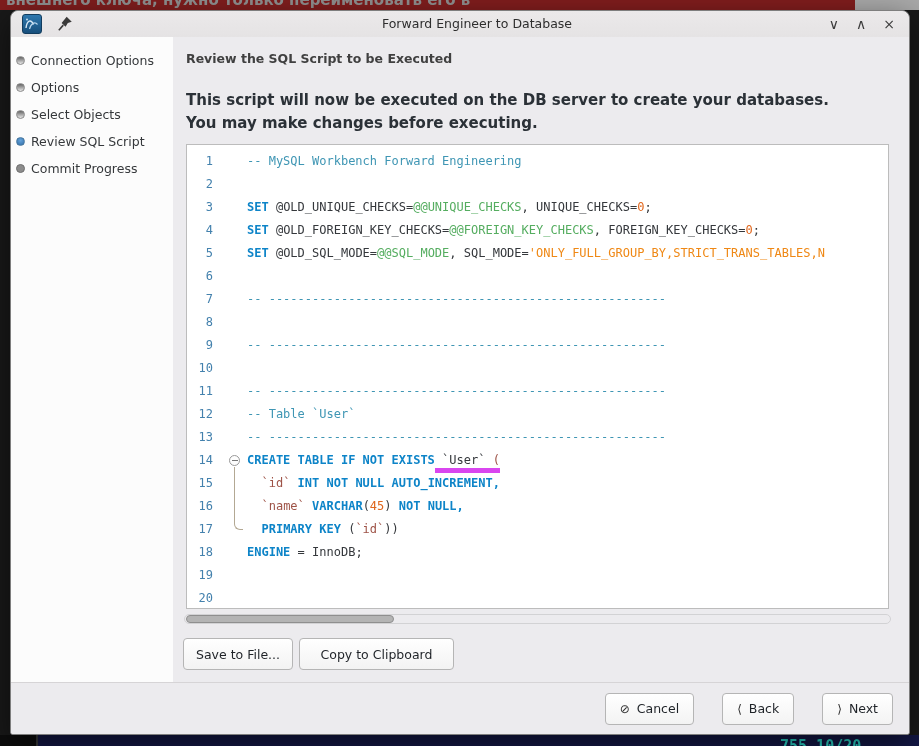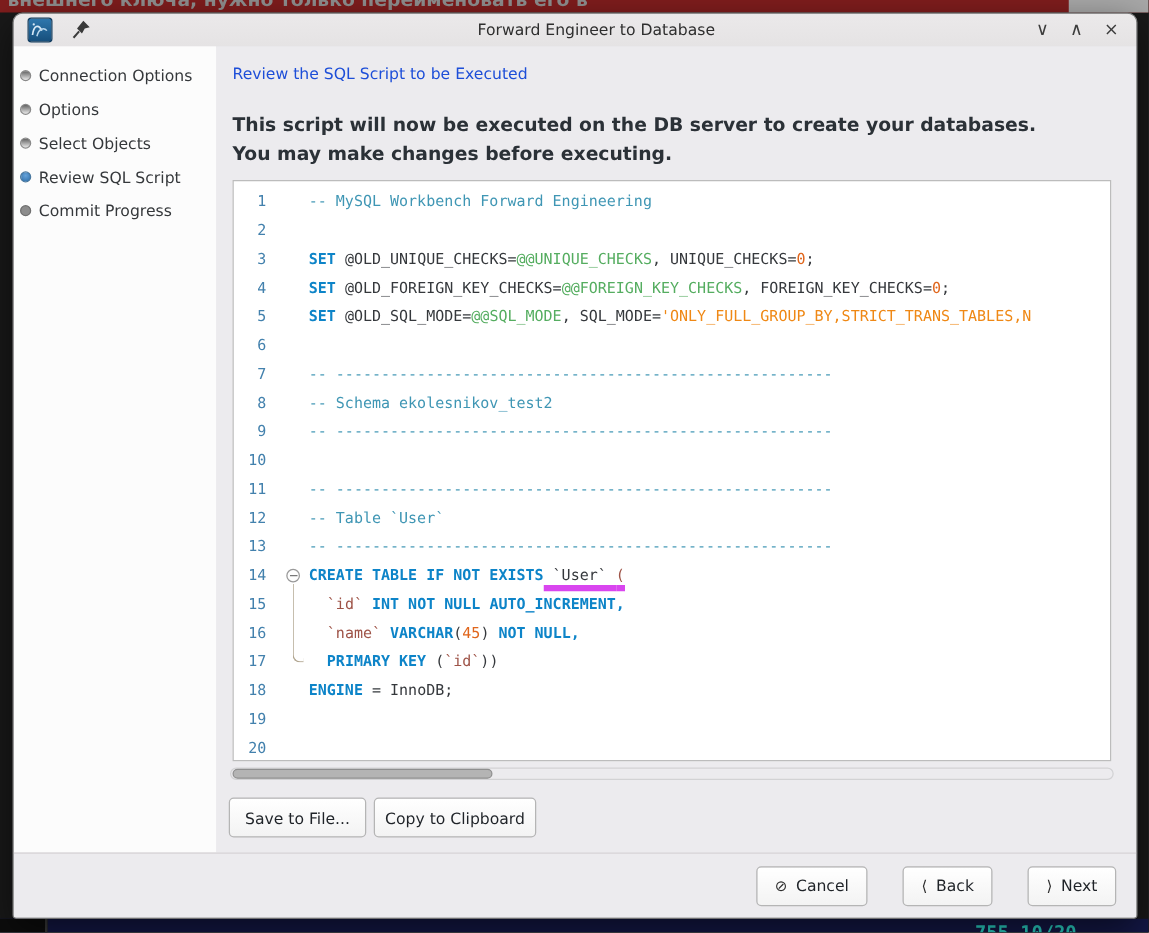--- a/index.html
+++ b/index.html
@@ -31,21 +31,21 @@
   
   .sidebar{position:absolute;left:0;top:26px;width:162px;bottom:52px;background:#fcfcfc;padding-top:10px;box-sizing:border-box;}
   .step{height:27px;display:flex;align-items:center;padding-left:5px;font-size:12.5px;color:#35383b;white-space:nowrap;}
   .bullet{width:9px;height:9px;border-radius:50%;margin-right:6px;flex:0 0 auto;box-sizing:border-box;}
   .step.done .bullet{background:linear-gradient(#636363,#e9e9e9);border:1px solid #8a8a8a;}
   .step.current .bullet{background:radial-gradient(circle at 50% 35%,#66a3da,#2f6ea8);border:1px solid #49789f;}
   .step.pending .bullet{background:#8c8c8c;border:1px solid #707070;}
 
   
   .main{position:absolute;left:162px;top:26px;right:0;bottom:52px;background:#ecebee;}
-  .heading{position:absolute;left:13px;top:14px;font-size:12.5px;font-weight:normal;color:#1d4ed8;text-align:right;}
+  .heading{position:absolute;left:13px;top:14px;font-size:12.5px;font-weight:bold;color:#404040;text-align:right;}
   .desc{position:absolute;left:13px;top:52px;font-size:15px;font-weight:bold;color:#2b3137;line-height:23px;}
 
   .editor{position:absolute;left:13px;top:107px;width:703px;height:465px;background:#ffffff;
           border:1px solid #bcbcbc;box-sizing:border-box;overflow:hidden;padding-top:5px;
           font-family:"DejaVu Sans Mono","Liberation Mono",monospace;font-size:12px;line-height:23px;}
   .codeline{position:relative;height:23px;white-space:pre;}
   .lnum{position:absolute;left:0;top:0;width:26px;text-align:right;color:#4381ad;}
   .lcode{position:absolute;left:60px;top:0;}
   .lcode .kw{color:#0d84c8;font-weight:bold;}
   .lcode .pl{color:#35383c;}
@@ -63,21 +63,21 @@
 
   .hscroll{position:absolute;left:11px;top:577px;width:707px;height:10px;background:#ecebee;
            border:1px solid #d2d2d4;border-radius:5px;box-sizing:border-box;}
   .thumb{position:absolute;left:1px;top:0px;width:208px;height:8px;background:#b4b4b4;
          border:1px solid #8f8f8f;border-radius:4px;box-sizing:border-box;}
 
   .btn{position:absolute;height:32px;background:linear-gradient(#ffffff,#f3f3f3);
        border:1px solid #b5b5b5;border-radius:4px;font-size:12.5px;color:#1f2328;
        font-family:"DejaVu Sans","Liberation Sans",sans-serif;cursor:default;}
   .btn-save{left:10px;top:601px;width:110px;}
-  .btn-copy{left:126px;top:601px;width:130px;}
+  .btn-copy{left:126px;top:601px;width:155px;}
 
   
   .footer{position:absolute;left:0;right:0;bottom:0;height:52px;background:#ecebee;
           border-top:1px solid #d6d4d6;display:flex;align-items:center;justify-content:flex-end;gap:28px;
           padding-right:16px;box-sizing:border-box;}
   .fbtn{height:32px;background:linear-gradient(#ffffff,#f3f3f3);border:1px solid #b5b5b5;border-radius:4px;
         font-size:12.5px;color:#1f2328;padding:0 14px;display:flex;align-items:center;gap:7px;
         font-family:"DejaVu Sans","Liberation Sans",sans-serif;cursor:default;}
   .fbtn .ficon{font-size:12px;color:#2c2c2c;}
 </style>
@@ -151,21 +151,21 @@
       </div>
 
       <div class="editor" id="editor">
           <div class="codeline"><span class="lnum">1</span><span class="lcode"><span class="com">-- MySQL Workbench Forward Engineering</span></span></div>
           <div class="codeline"><span class="lnum">2</span><span class="lcode"></span></div>
           <div class="codeline"><span class="lnum">3</span><span class="lcode"><span class="kw">SET</span><span class="pl"> @OLD_UNIQUE_CHECKS=</span><span class="var">@@UNIQUE_CHECKS</span><span class="pl">, UNIQUE_CHECKS=</span><span class="num">0</span><span class="pl">;</span></span></div>
           <div class="codeline"><span class="lnum">4</span><span class="lcode"><span class="kw">SET</span><span class="pl"> @OLD_FOREIGN_KEY_CHECKS=</span><span class="var">@@FOREIGN_KEY_CHECKS</span><span class="pl">, FOREIGN_KEY_CHECKS=</span><span class="num">0</span><span class="pl">;</span></span></div>
           <div class="codeline"><span class="lnum">5</span><span class="lcode"><span class="kw">SET</span><span class="pl"> @OLD_SQL_MODE=</span><span class="var">@@SQL_MODE</span><span class="pl">, SQL_MODE=</span><span class="str">'ONLY_FULL_GROUP_BY,STRICT_TRANS_TABLES,N</span></span></div>
           <div class="codeline"><span class="lnum">6</span><span class="lcode"></span></div>
           <div class="codeline"><span class="lnum">7</span><span class="lcode"><span class="com">-- -------------------------------------------------------</span></span></div>
-          <div class="codeline"><span class="lnum">8</span><span class="lcode"><span class="com">-- Schema ekolesnikov_test2</span></span></div>
+          <div class="codeline"><span class="lnum">8</span></div>
           <div class="codeline"><span class="lnum">9</span><span class="lcode"><span class="com">-- -------------------------------------------------------</span></span></div>
           <div class="codeline"><span class="lnum">10</span><span class="lcode"></span></div>
           <div class="codeline"><span class="lnum">11</span><span class="lcode"><span class="com">-- -------------------------------------------------------</span></span></div>
           <div class="codeline"><span class="lnum">12</span><span class="lcode"><span class="com">-- Table `User`</span></span></div>
           <div class="codeline"><span class="lnum">13</span><span class="lcode"><span class="com">-- -------------------------------------------------------</span></span></div>
           <div class="codeline"><span class="lnum">14</span><span class="fold"></span><span class="lcode"><span class="kw">CREATE TABLE IF NOT EXISTS</span><span class="pl u"> `User` </span><span class="tick u">(</span></span></div>
           <div class="codeline"><span class="lnum">15</span><span class="lcode"><span class="pl">  </span><span class="tick">`id`</span><span class="pl"> </span><span class="kw">INT NOT NULL AUTO_INCREMENT,</span></span></div>
           <div class="codeline"><span class="lnum">16</span><span class="lcode"><span class="pl">  </span><span class="tick">`name`</span><span class="pl"> </span><span class="kw">VARCHAR</span><span class="pl">(</span><span class="num">45</span><span class="pl">) </span><span class="kw">NOT NULL,</span></span></div>
           <div class="codeline"><span class="lnum">17</span><span class="lcode"><span class="pl">  </span><span class="kw">PRIMARY KEY</span><span class="pl"> (</span><span class="tick">`id`</span><span class="pl">))</span></span></div>
           <div class="codeline"><span class="lnum">18</span><span class="lcode"><span class="kw">ENGINE</span><span class="pl"> = InnoDB;</span></span></div>

